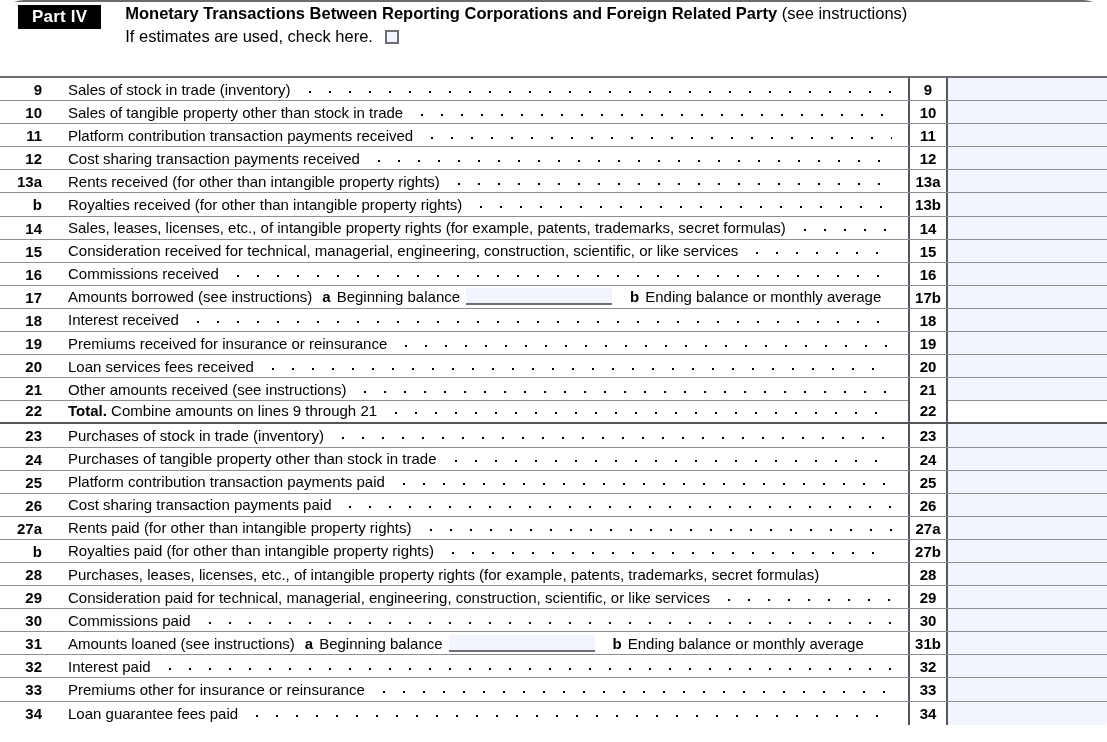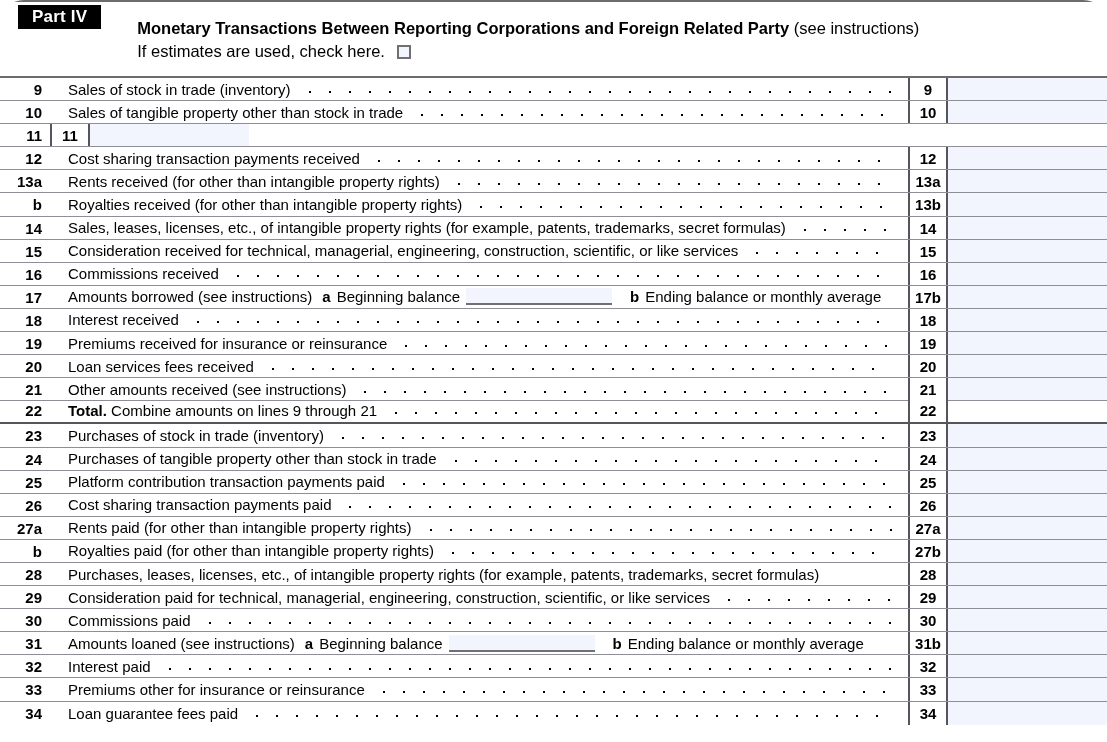--- a/index.html
+++ b/index.html
@@ -38,23 +38,23 @@
     font-weight: bold;
     font-size: 17px;
     line-height: 21px;
     letter-spacing: 0.2px;
     padding: 1px 14px 2px 14px;
     margin-top: 3px;
     white-space: nowrap;
     flex: 0 0 auto;
   }
   .part-header-text {
-    margin-left: 36px;
+    margin-left: 24px;
     flex: 1 1 auto;
-    padding-top: 15px;
+    padding-top: 0;
   }
   .hdr-line {
     font-size: 16.5px;
     line-height: 23px;
     white-space: nowrap;
   }
   .hdr-line.l1 { font-weight: bold; }
   .hdr-line .normal { font-weight: normal; }
   .hdr-line b { font-weight: bold; }
   .estimate-line {
@@ -207,20 +207,24 @@
         <div class="cell-num">10</div>
         <div class="cell-desc">
           <span class="desc-text">Sales of tangible property other than stock in trade</span>
           <span class="leader"></span>
         </div>
         <div class="cell-lineno">10</div>
         <div class="cell-amount"></div>
       </div>
       <div class="row">
         <div class="cell-num">11</div>
+        <div class="cell-desc">
+          <span class="desc-text">Platform contribution transaction payments received</span>
+          <span class="leader"></span>
+        </div>
         <div class="cell-lineno">11</div>
         <div class="cell-amount"></div>
       </div>
       <div class="row">
         <div class="cell-num">12</div>
         <div class="cell-desc">
           <span class="desc-text">Cost sharing transaction payments received</span>
           <span class="leader"></span>
         </div>
         <div class="cell-lineno">12</div>

